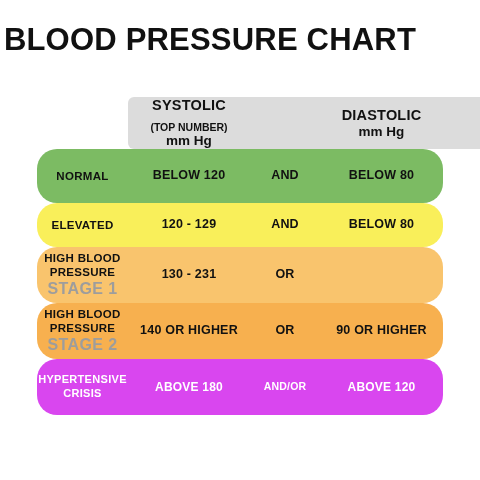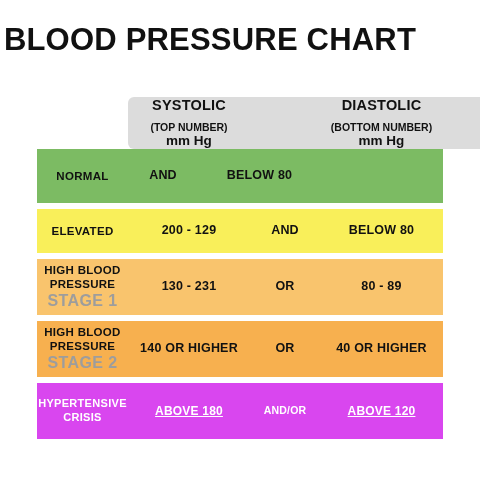--- a/index.html
+++ b/index.html
@@ -77,25 +77,24 @@
   
   .rows {
     position: absolute;
     left: 37px;
     top: 149px;
     width: 406px;
   }
   .bp-row {
     position: relative;
     width: 406px;
-    border-radius: 0;
+    border-radius: 20px;
     display: flex;
     align-items: center;
     box-sizing: border-box;
-    margin-bottom: 6px;
   }
   .bp-row .cell {
     display: flex;
     flex-direction: column;
     align-items: center;
     justify-content: center;
     text-align: center;
     line-height: 1.25;
   }
   .cell.label     { width: 91px; }
@@ -126,64 +125,66 @@
     font-weight: bold;
     letter-spacing: 0.2px;
     color: #111111;
   }
 
   
   .bp-row.crisis .label-main,
   .bp-row.crisis .value-text,
   .bp-row.crisis .op-text { color: #ffffff; }
   .bp-row.crisis .label-main { font-size: 11px; }
-  .bp-row.crisis .value-text { font-size: 12px; text-decoration: underline; }
+  .bp-row.crisis .value-text { font-size: 12px; }
   .bp-row.crisis .op-text    { font-size: 10.5px; }
 </style>
 </head>
 <body>
 
 <div class="chart-wrap">
 
   <div class="chart-title">BLOOD PRESSURE CHART</div>
 
   <div class="header-band" style="background: rgb(220, 220, 220);">
     <div class="header-cell systolic">
       <span class="hc-main">SYSTOLIC</span>
       <span class="hc-sub">(TOP NUMBER)</span>
       <span class="hc-unit">mm Hg</span>
     </div>
     <div class="header-cell spacer"></div>
     <div class="header-cell diastolic">
       <span class="hc-main">DIASTOLIC</span>
-      <span class="hc-sub">(BOTTOM NUMBER)</span>
       <span class="hc-unit">mm Hg</span>
     </div>
   </div>
 
   <div class="rows">
 
     <div class="bp-row" style="height: 54px; background: rgb(124, 187, 99);">
       <div class="cell label">
         <span class="label-main">NORMAL</span>
       </div>
+      <div class="cell systolic">
+        <span class="value-text">BELOW 120</span>
+      </div>
       <div class="cell operator">
         <span class="op-text">AND</span>
       </div>
       <div class="cell diastolic">
         <span class="value-text">BELOW 80</span>
       </div>
     </div>
 
     <div class="bp-row" style="height: 44px; background: rgb(249, 239, 90);">
       <div class="cell label">
         <span class="label-main">ELEVATED</span>
       </div>
       <div class="cell systolic">
-        <span class="value-text">200 - 129</span>
+        <span class="value-text">120 - 129</span>
       </div>
       <div class="cell operator">
         <span class="op-text">AND</span>
       </div>
       <div class="cell diastolic">
         <span class="value-text">BELOW 80</span>
       </div>
     </div>
 
     <div class="bp-row" style="height: 56px; background: rgb(249, 196, 109);">
@@ -191,39 +192,36 @@
         <span class="label-main">HIGH BLOOD</span>
         <span class="label-main">PRESSURE</span>
         <span class="label-stage">STAGE 1</span>
       </div>
       <div class="cell systolic">
         <span class="value-text">130 - 231</span>
       </div>
       <div class="cell operator">
         <span class="op-text">OR</span>
       </div>
-      <div class="cell diastolic">
-        <span class="value-text">80 - 89</span>
-      </div>
     </div>
 
     <div class="bp-row" style="height: 56px; background: rgb(247, 176, 79);">
       <div class="cell label">
         <span class="label-main">HIGH BLOOD</span>
         <span class="label-main">PRESSURE</span>
         <span class="label-stage">STAGE 2</span>
       </div>
       <div class="cell systolic">
         <span class="value-text">140 OR HIGHER</span>
       </div>
       <div class="cell operator">
         <span class="op-text">OR</span>
       </div>
       <div class="cell diastolic">
-        <span class="value-text">40 OR HIGHER</span>
+        <span class="value-text">90 OR HIGHER</span>
       </div>
     </div>
 
     <div class="bp-row crisis" style="height: 56px; background: #d946ef;">
       <div class="cell label">
         <span class="label-main">HYPERTENSIVE</span>
         <span class="label-main">CRISIS</span>
       </div>
       <div class="cell systolic">
         <span class="value-text">ABOVE 180</span>

